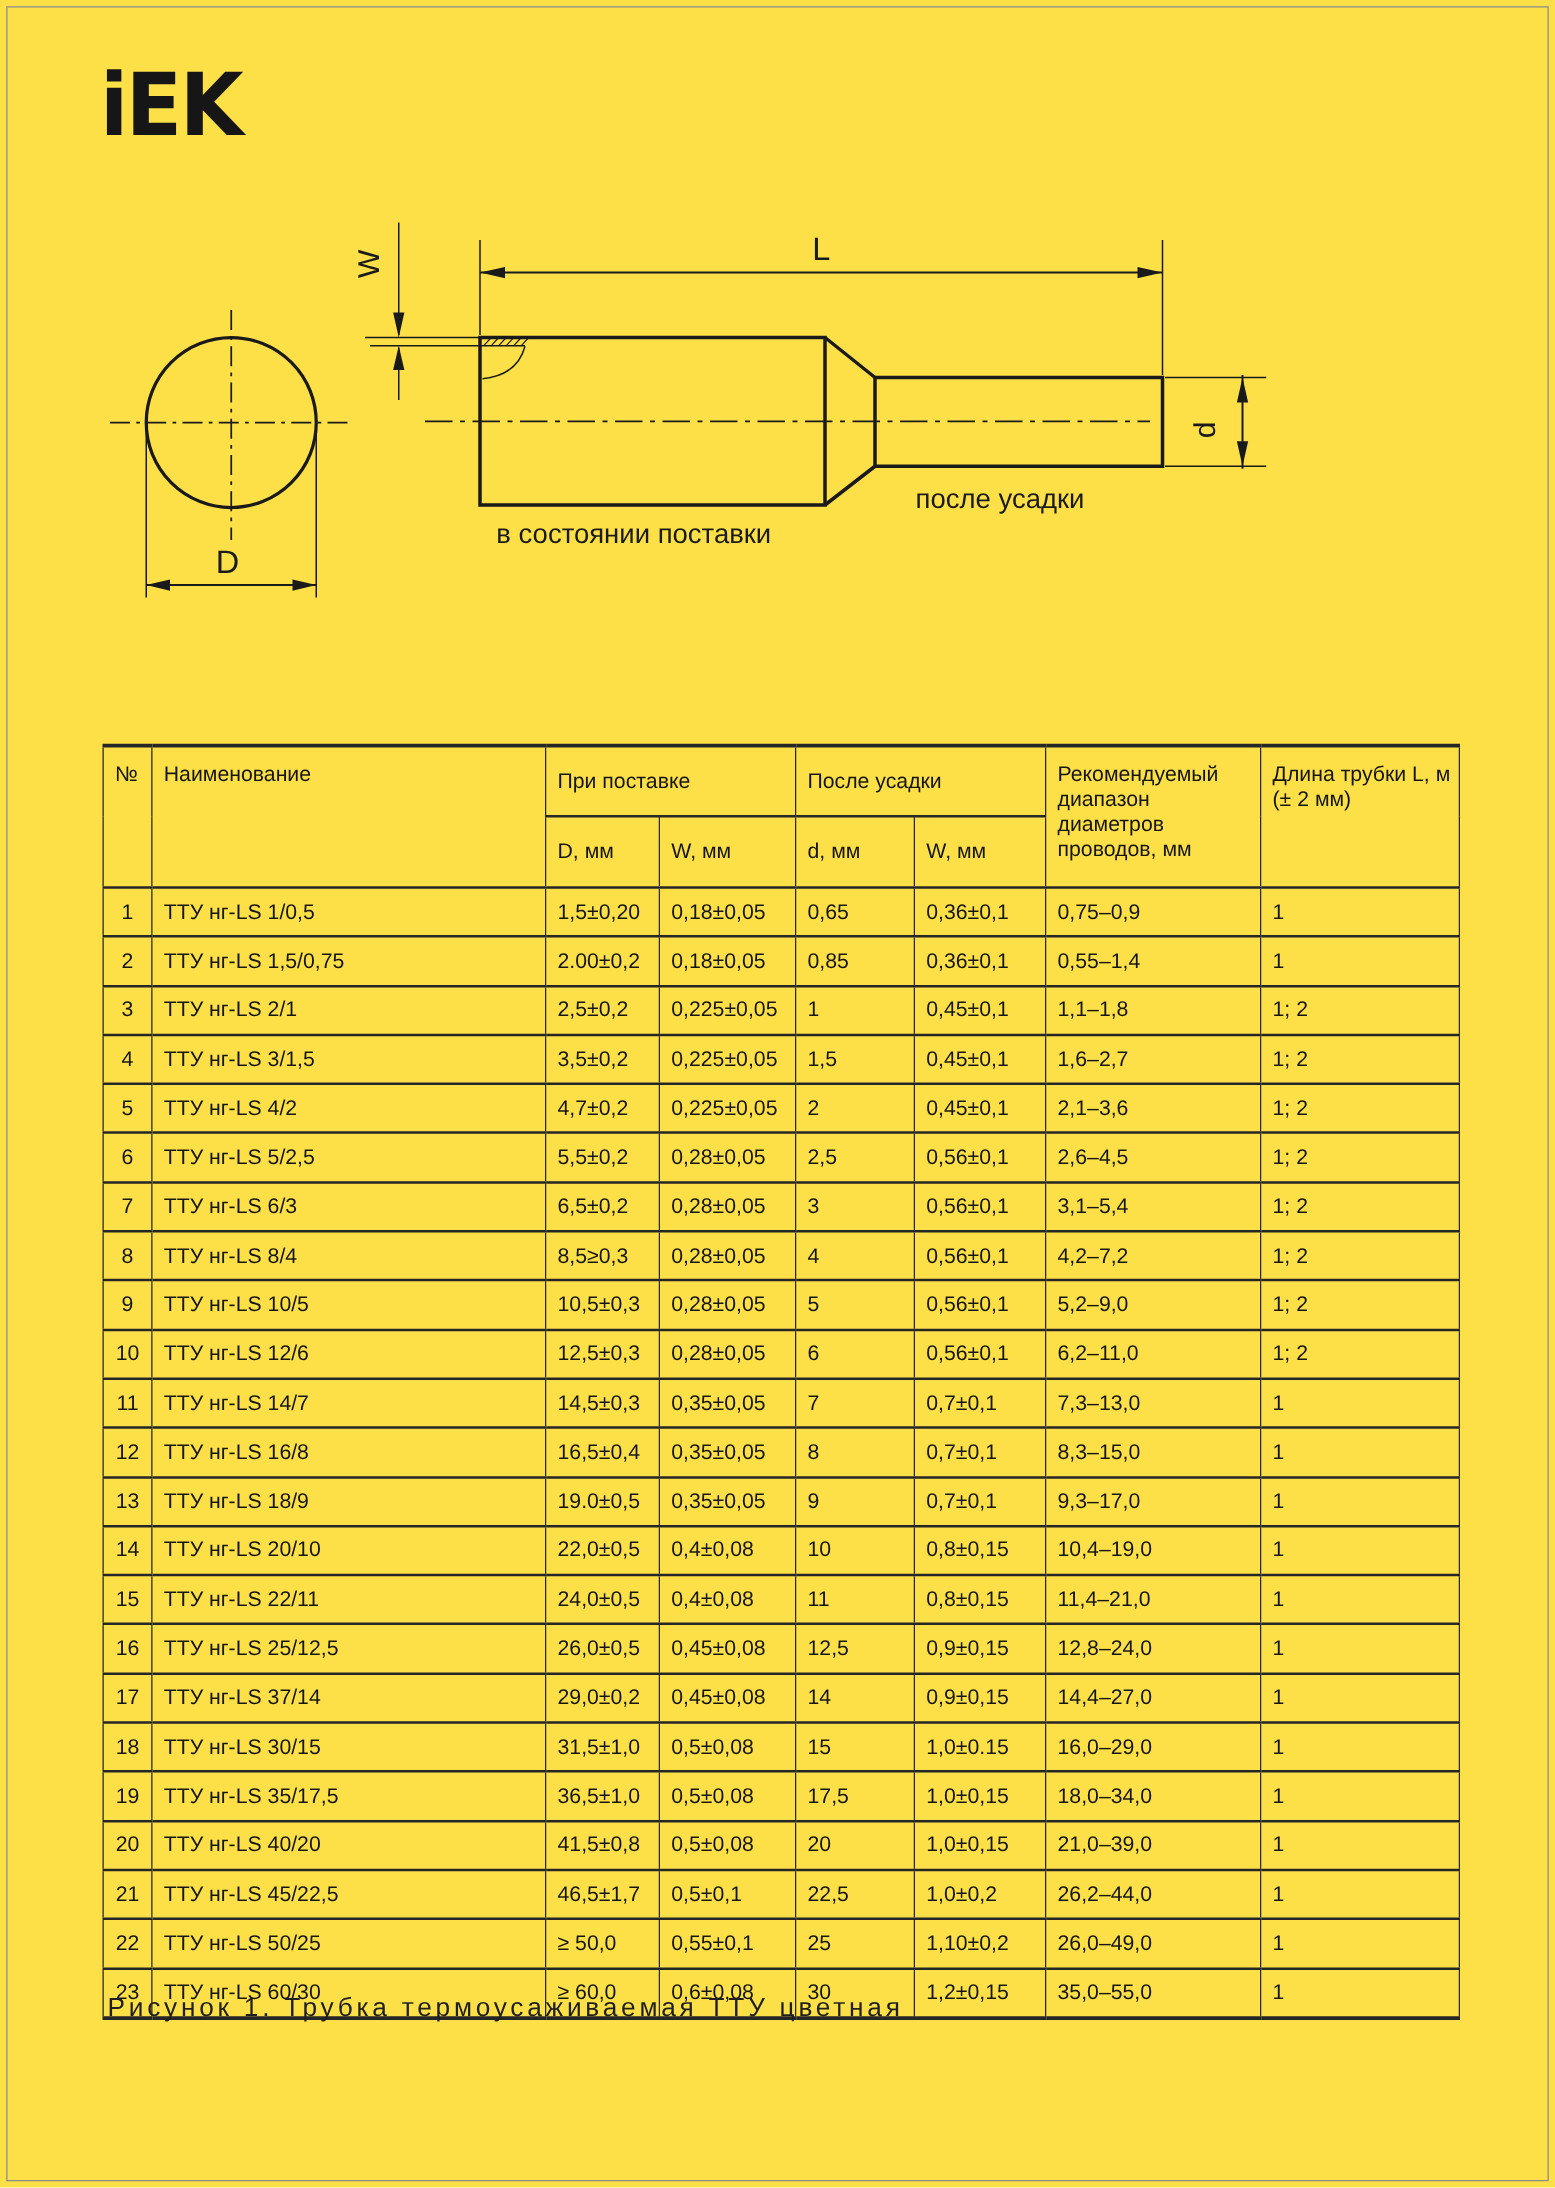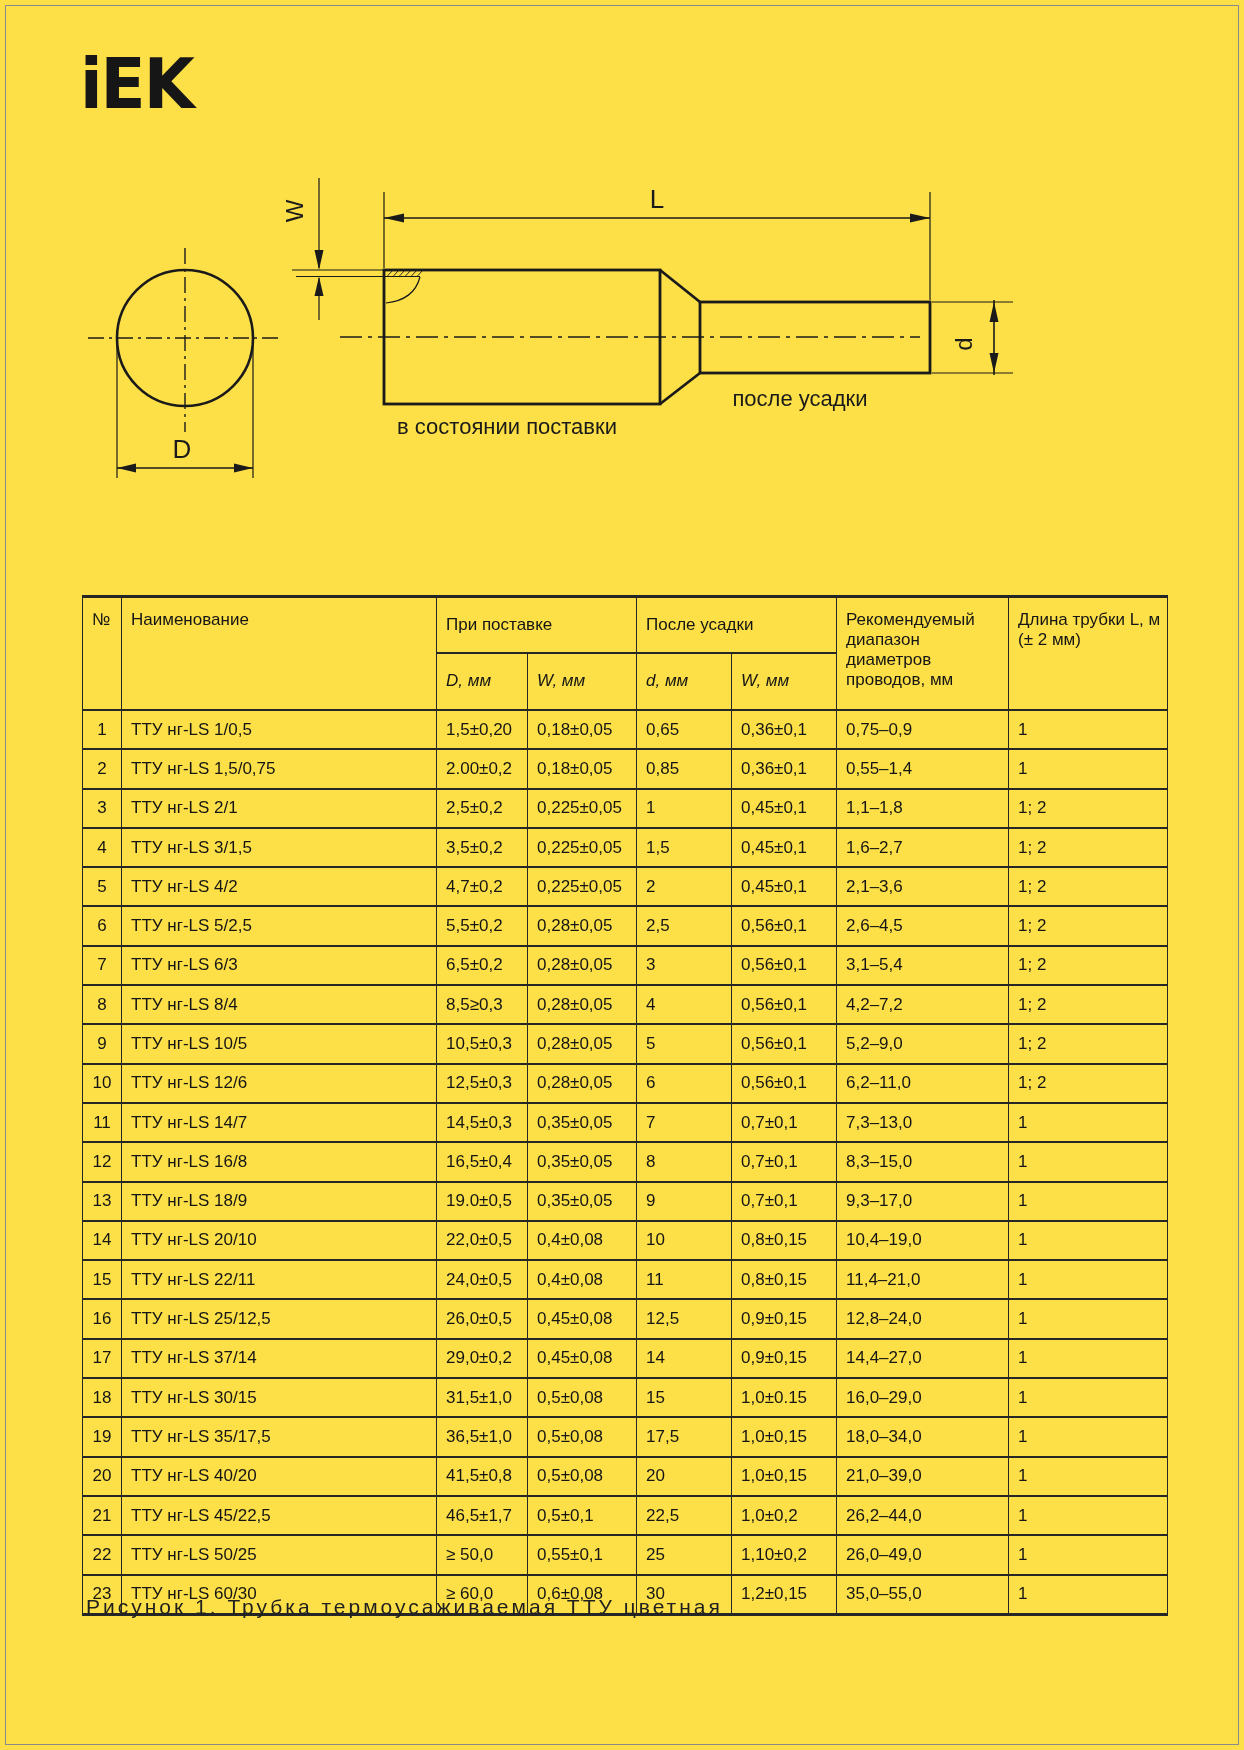--- a/index.html
+++ b/index.html
@@ -53,21 +53,21 @@
     font-weight:normal;
     vertical-align:middle;
     line-height:1.18;
     overflow:hidden;
     white-space:nowrap;
   }
   .spec thead th{white-space:normal;}
   .spec thead tr.h1 th{border-top:3px solid #262626;}
   .spec tbody tr:last-child td{border-bottom:3px solid #262626;}
   .spec thead tr.h1 th{height:50px;}
-  .spec thead tr.h2 th{height:51px;font-style:italic;}
+  .spec thead tr.h2 th{height:51px;}
   .spec tbody td{height:33.3px;}
   .spec th.top{vertical-align:top;padding-top:12px;}
   .spec td.c-num{text-align:center;padding-left:2px;padding-right:2px;}
   .caption{
     position:absolute; left:86px; top:1595px;
     font-size:21px;
     letter-spacing:3px;
     color:#1f1f1f;
   }
 </style>

